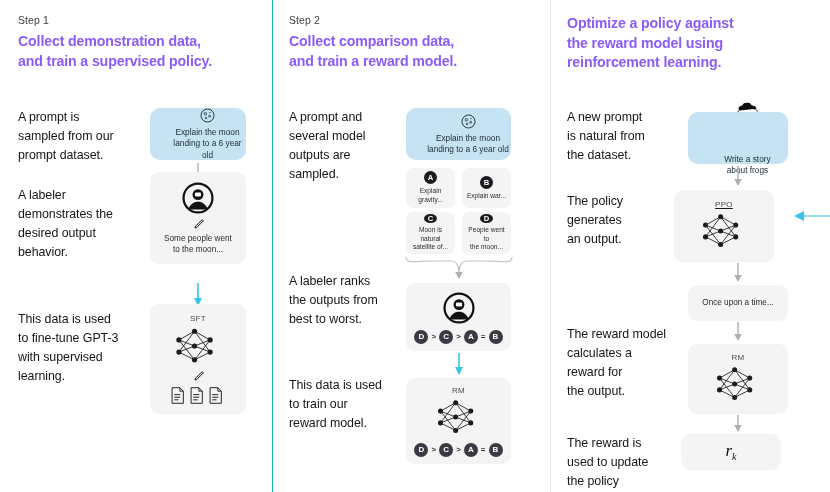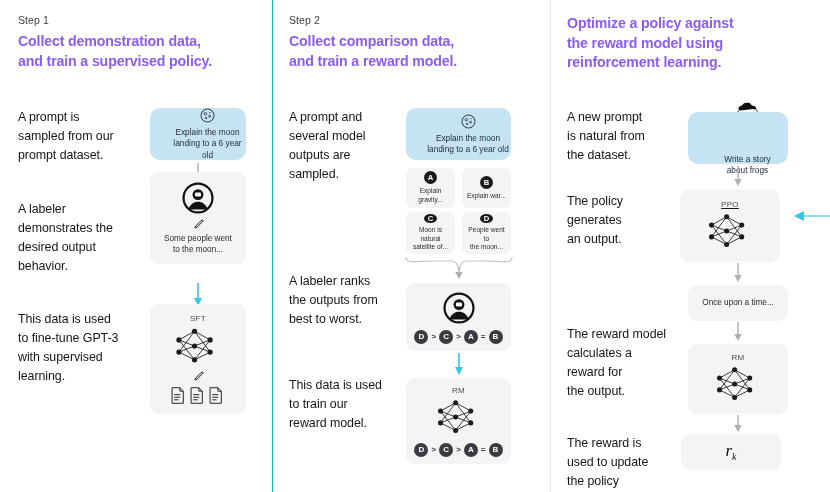--- a/index.html
+++ b/index.html
@@ -169,21 +169,21 @@
 <div class="board">
 
   <div class="col col-1">
     <div class="step-label">Step 1</div>
     <div class="step-title">Collect demonstration data,
 and train a supervised policy.</div>
 
     <div class="body-text" style="left:18px; top:108px; width:130px;">A prompt is
 sampled from our
 prompt dataset.</div>
-    <div class="body-text" style="left:18px; top:200px; width:130px;">A labeler
+    <div class="body-text" style="left:18px; top:186px; width:130px;">A labeler
 demonstrates the
 desired output
 behavior.</div>
     <div class="body-text" style="left:18px; top:310px; width:135px;">This data is used
 to fine-tune GPT-3
 with supervised
 learning.</div>
 
     <div class="node prompt" style="left:150px; top:108px; width:96px; height:52px;">
       <span>
@@ -442,21 +442,21 @@
 about frogs</div>
     </div>
 
     <div class="arrow" style="left:182px; top:166px;">
       <svg width="10" height="22">
           <line x1="5" y1="0" x2="5" y2="14" stroke="#aeaeb4" stroke-width="1.4"></line>
           <polygon points="1.2,13 8.8,13 5,20" fill="#aeaeb4"></polygon>
         </svg>
     </div>
 
-    <div class="node" style="left:129px; top:190px; width:100px; height:72px;text-decoration:underline;">
+    <div class="node" style="left:123px; top:190px; width:100px; height:72px;text-decoration:underline;">
       <div class="tag">PPO</div>
       <span>
         <svg width="52" height="42" viewBox="0 0 60 50">
           <g stroke="#1b1b1f" stroke-width="1" fill="none">
             <line x1="8" y1="18" x2="26" y2="8"></line>
               <line x1="8" y1="18" x2="26" y2="25"></line>
               <line x1="8" y1="18" x2="26" y2="41"></line>
             <line x1="8" y1="32" x2="26" y2="8"></line>
               <line x1="8" y1="32" x2="26" y2="25"></line>
               <line x1="8" y1="32" x2="26" y2="41"></line>

